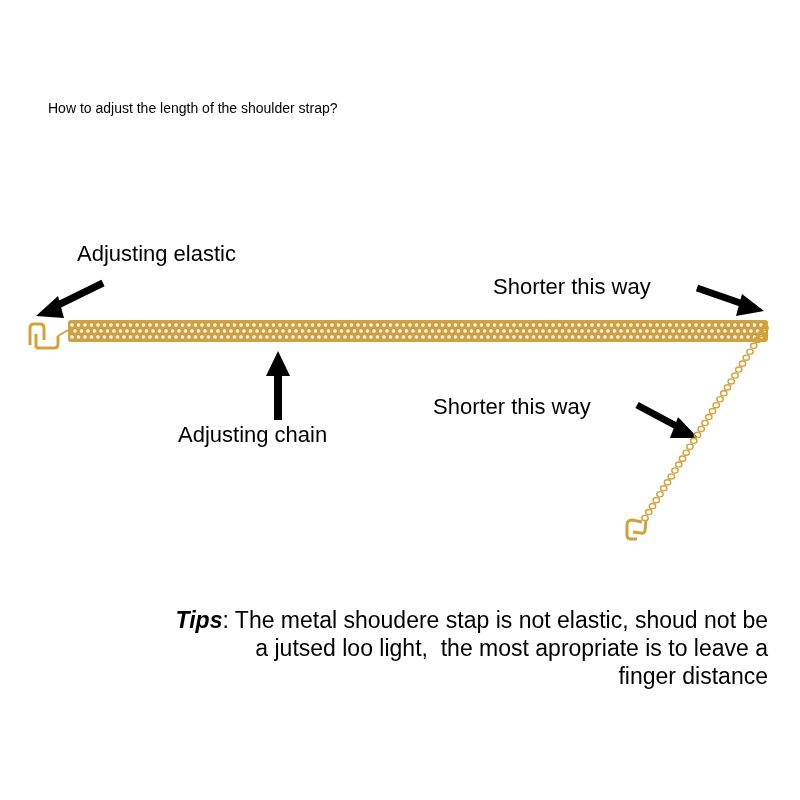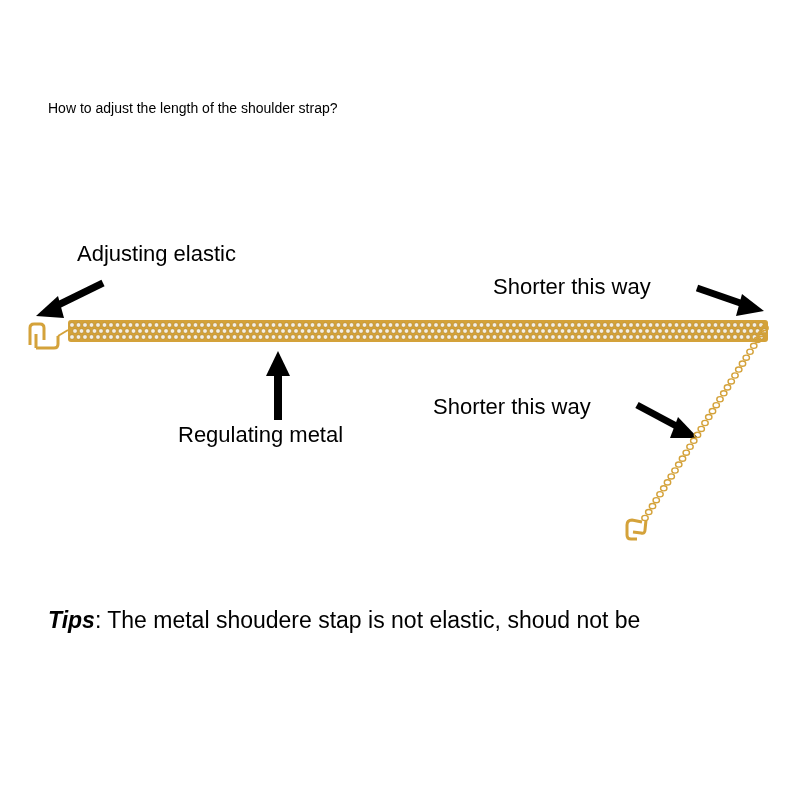--- a/index.html
+++ b/index.html
@@ -4,33 +4,33 @@
 <style>
   html, body { margin:0; padding:0; background:#ffffff; }
   body { width:800px; height:800px; position:relative; overflow:hidden;
          font-family:"Liberation Sans", sans-serif; color:#000; }
   .txt { position:absolute; white-space:nowrap; font-size:22px; }
   #title { left:48px; top:100px; font-size:14px; }
   #lbl-buckle { left:77px; top:241px; }
   #lbl-shorter { left:493px; top:274px; }
   #lbl-longer { left:433px; top:394px; }
   #lbl-chain { left:178px; top:422px; }
-  #tips { position:absolute; left:48px; top:606px; width:720px; font-size:23px; line-height:28px; }
+  #tips { position:absolute; left:48px; top:606px; width:720px; font-size:23px; line-height:28px;text-align:right; }
   #tips .tips-word { font-weight:bold; font-style:italic; }
   svg#diagram { position:absolute; left:0; top:0; }
 </style>
 </head>
 <body>
 
 <div id="title" class="txt">How to adjust the length of the shoulder strap?</div>
 
 <div id="lbl-buckle" class="txt">Adjusting elastic</div>
 <div id="lbl-shorter" class="txt">Shorter this way</div>
 <div id="lbl-longer" class="txt">Shorter this way</div>
-<div id="lbl-chain" class="txt">Regulating metal</div>
+<div id="lbl-chain" class="txt">Adjusting chain</div>
 
 <svg id="diagram" width="800" height="800">
 
   <g>
     <line x1="103" y1="283" x2="52" y2="308" stroke="#000" stroke-width="7"></line>
     <polygon points="36,316 58,296 64,318" fill="#000"></polygon>
   </g>
   <g>
     <line x1="697" y1="288" x2="746" y2="305" stroke="#000" stroke-width="7"></line>
     <polygon points="764,311 742,294 736,316" fill="#000"></polygon>
@@ -412,14 +412,15 @@
     </g>
 
   <g fill="none" stroke="#d4a23a" stroke-width="3">
     <path d="M642,522 L632,520 Q627,520 627,525 L627,535 Q627,539 631,539 L637,539"></path>
     <path d="M633,532 L641,533 Q645,534 645,530 L646,520"></path>
   </g>
 </svg>
 
 <div id="tips">
   <span class="tips-word">Tips</span><span>: The metal shoudere stap is not elastic, shoud not be</span><br>
-  <br>
+  <span>a jutsed loo light,&nbsp;&nbsp;the most apropriate is to leave a</span><br>
+  <span>finger distance</span>
 </div>
 
 </body></html>

